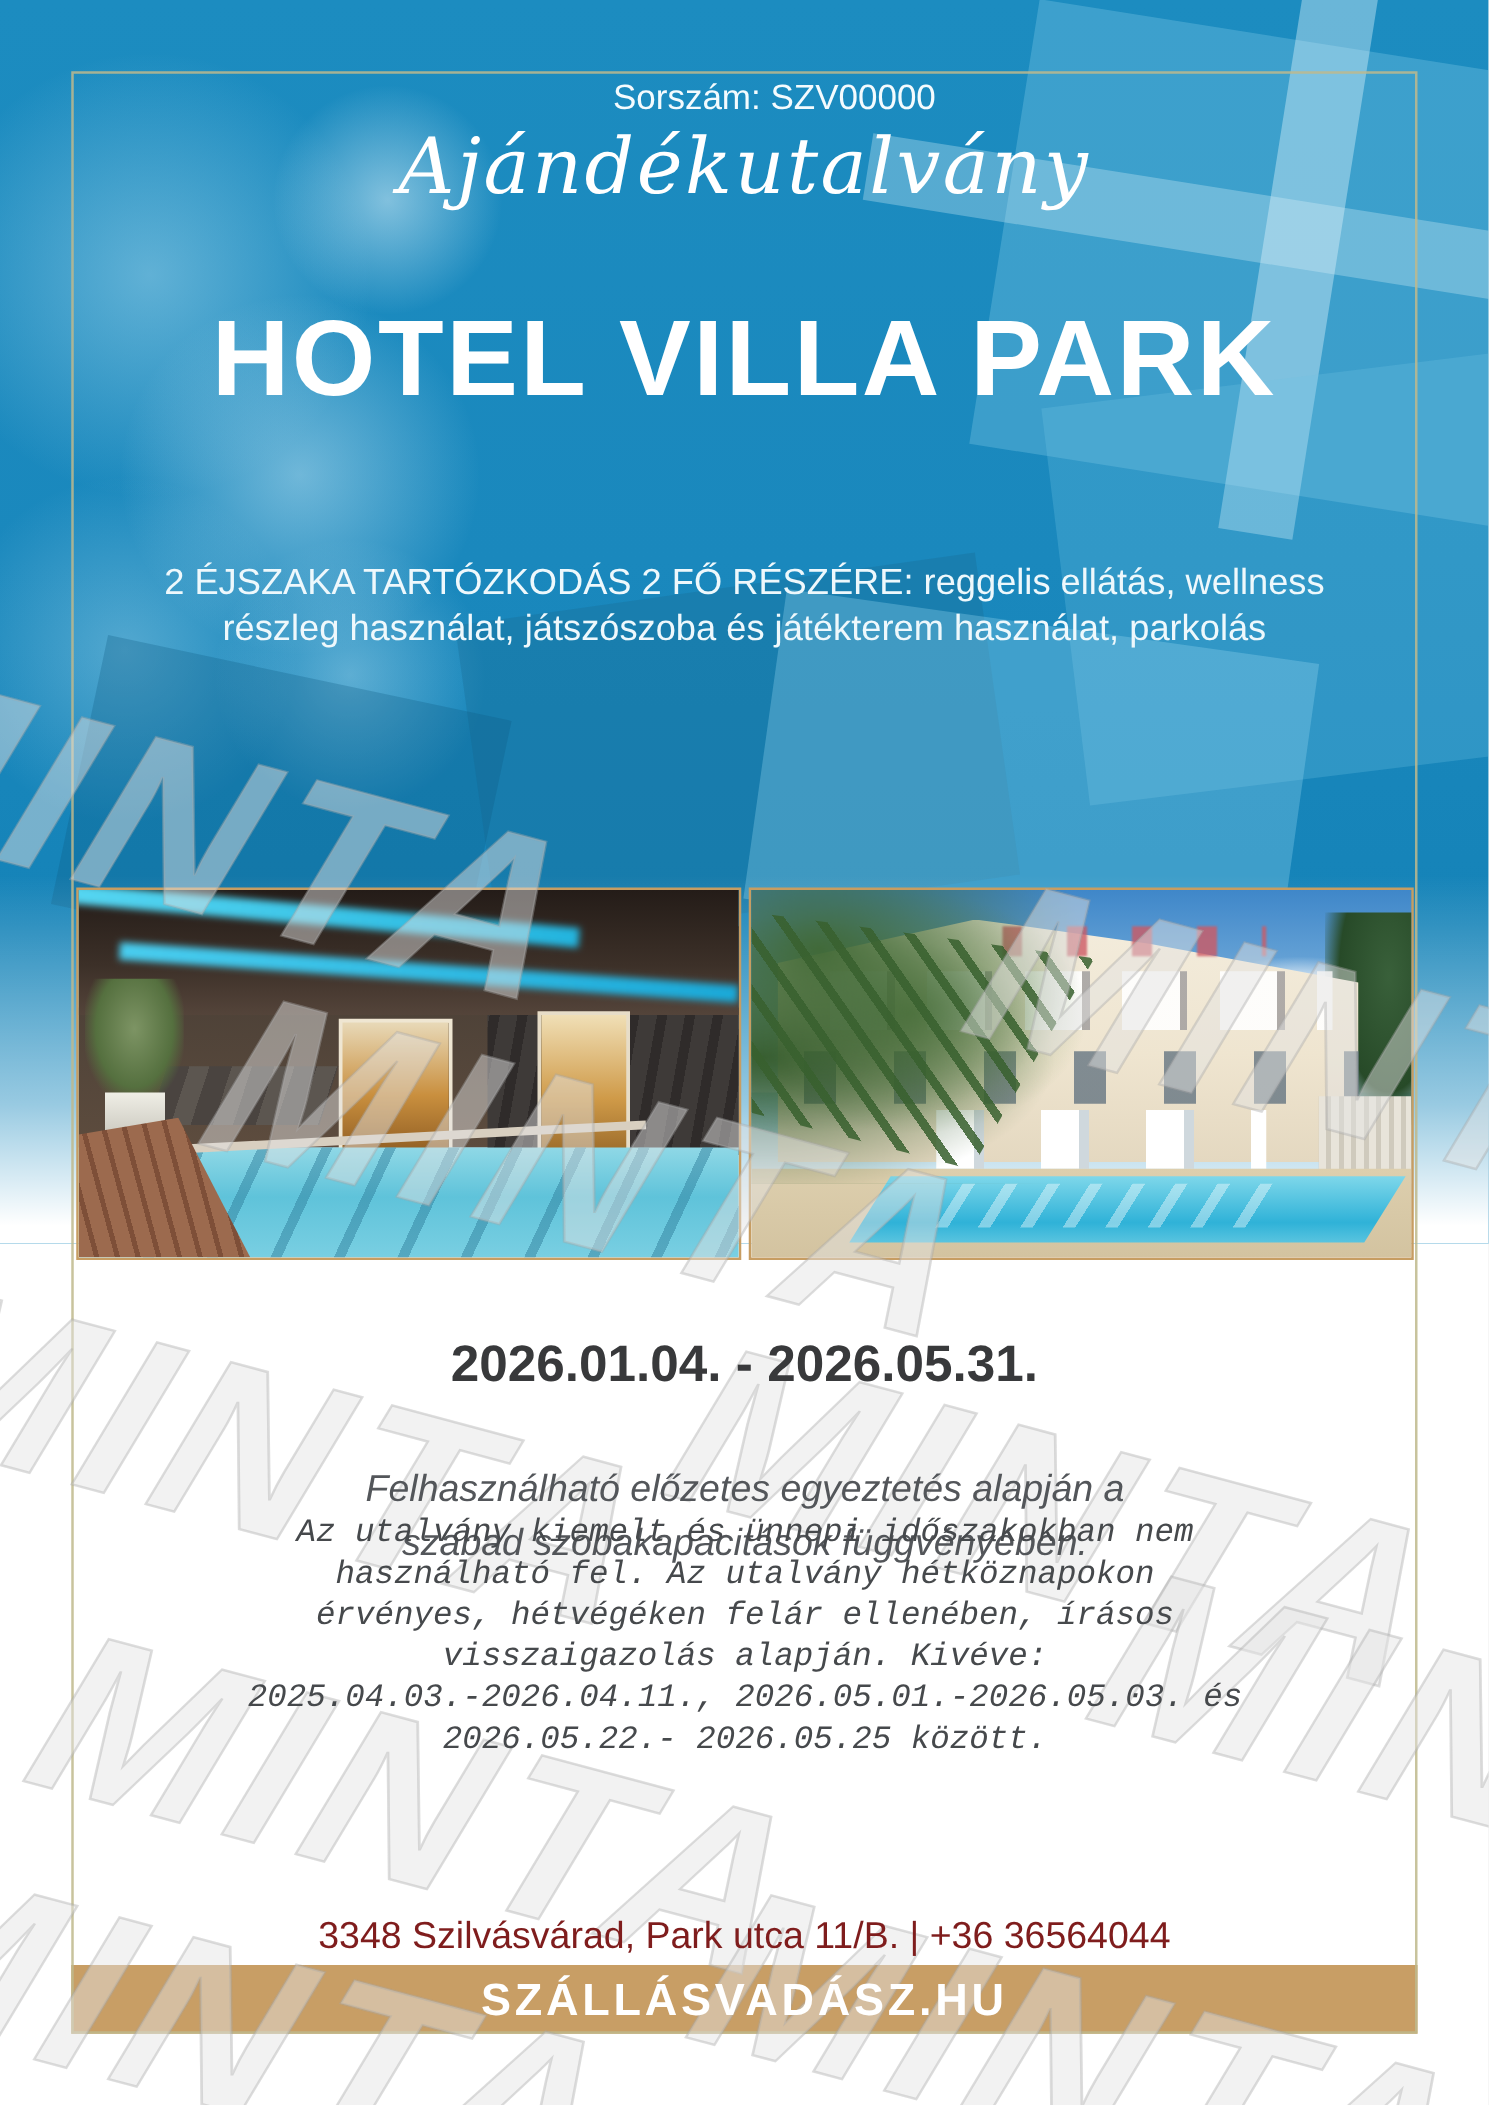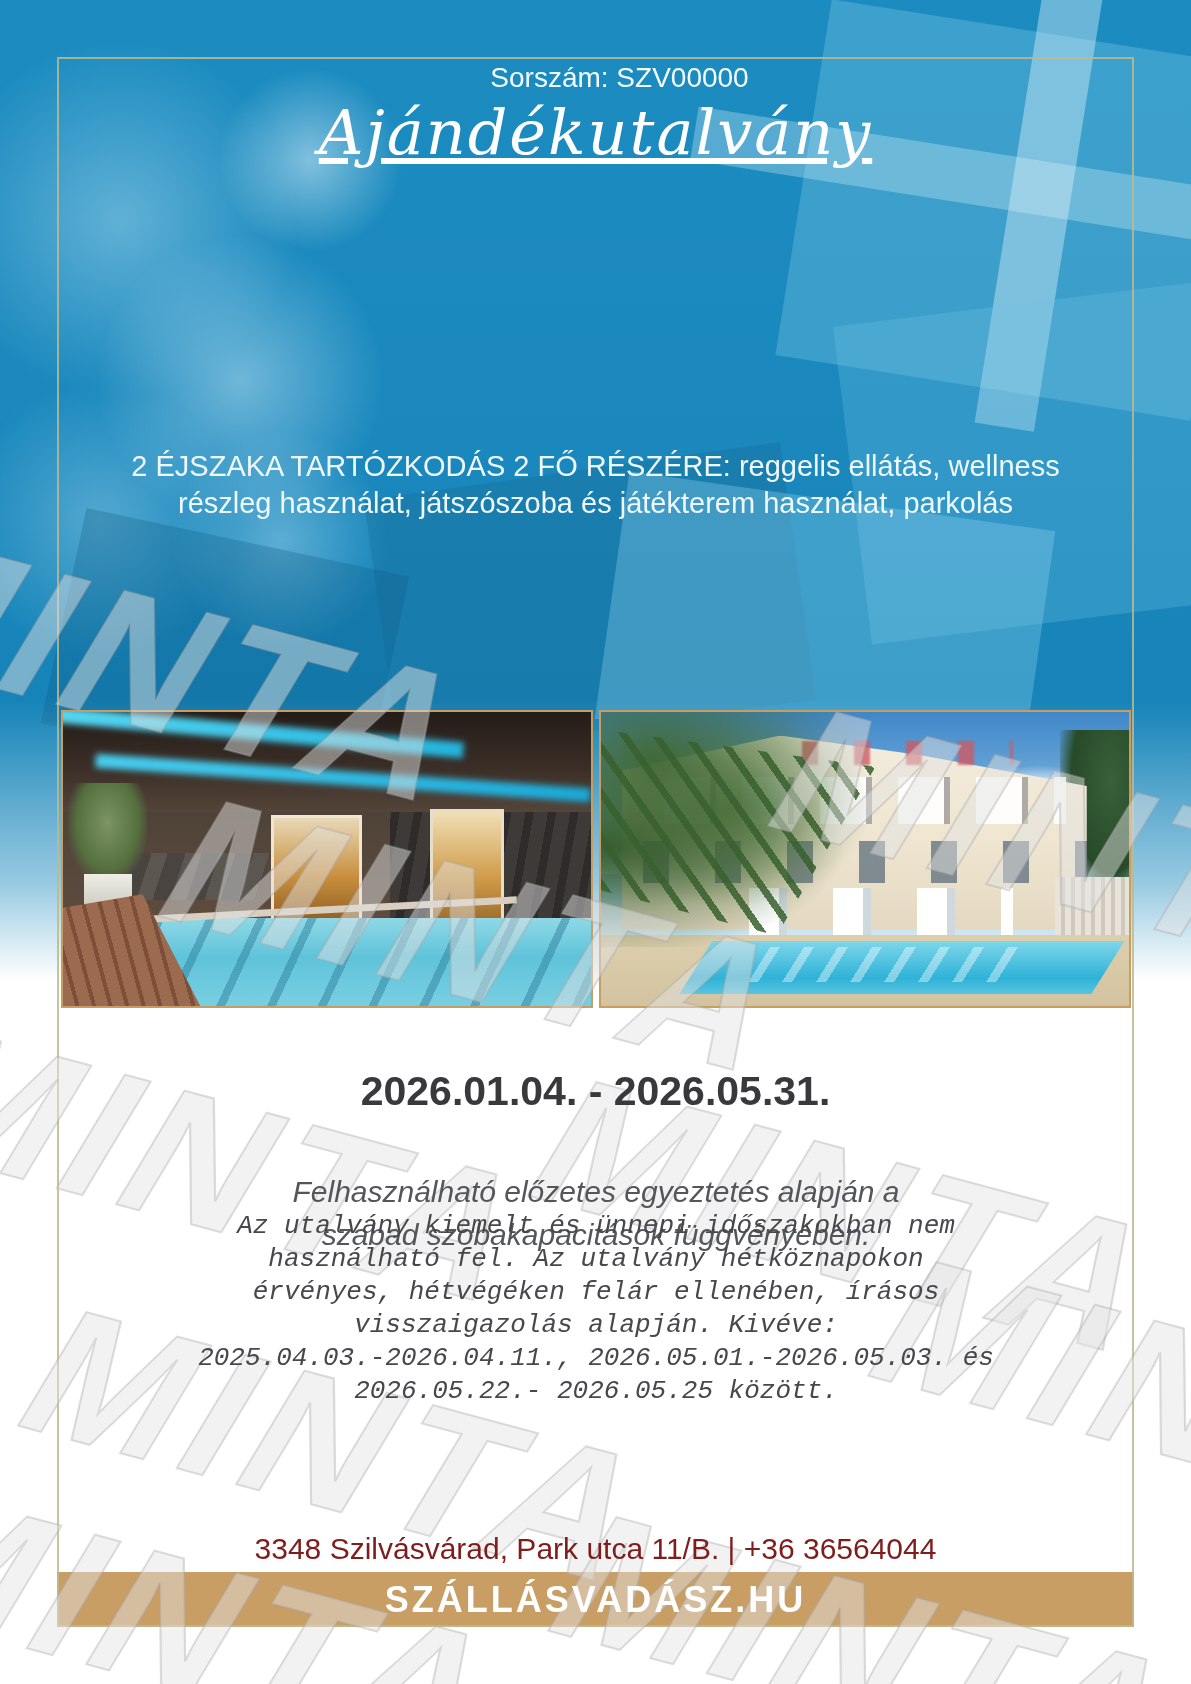--- a/index.html
+++ b/index.html
@@ -36,21 +36,21 @@
   .frame{
     position:absolute;left:57px;top:57px;width:1077px;height:1570px;
     border:2px solid rgba(190,185,140,.85);box-sizing:border-box;
     z-index:4;pointer-events:none;
   }
   
   .serial{position:absolute;left:0;top:62px;width:100%;text-align:center;color:#f4fbfe;font-size:28px;z-index:3;padding-left:24px;}
   .scriptTitle{
     position:absolute;left:0;top:96px;width:100%;text-align:center;color:#ffffff;
     font-family:"DejaVu Serif","Liberation Serif",serif;font-style:italic;font-size:62px;
-    letter-spacing:2px;z-index:3;text-decoration:underline;
+    letter-spacing:2px;z-index:3;
   }
   .hotelTitle{
     position:absolute;left:0;top:238px;width:100%;text-align:center;color:#ffffff;
     font-size:86px;font-weight:800;letter-spacing:2px;z-index:3;
   }
   .packageDesc{
     position:absolute;left:115px;top:420px;width:961px;text-align:center;color:#eef8fc;
     font-size:29px;line-height:37px;z-index:3;margin-top:28px;
   }
   
@@ -146,20 +146,21 @@
     <div class="box gift3"></div>
     <div class="box gift4"></div>
     <div class="box gift5"></div>
     <div class="heroFade"></div>
   </div>
 
   <div class="frame"></div>
 
   <div class="serial">Sorszám: SZV00000</div>
   <div class="scriptTitle">Ajándékutalvány</div>
+  <div class="hotelTitle">HOTEL VILLA PARK</div>
   <div class="packageDesc">2 ÉJSZAKA TARTÓZKODÁS 2 FŐ RÉSZÉRE: reggelis ellátás, wellness részleg használat, játszószoba és játékterem használat, parkolás</div>
 
   <div class="photos">
     <div class="photo">
       <div class="p1-wall"></div>
       <div class="p1-stone"></div>
       <div class="p1-ceiling"></div>
       <div class="p1-glow1"></div>
       <div class="p1-glow2"></div>
       <div class="p1-door1"></div>

